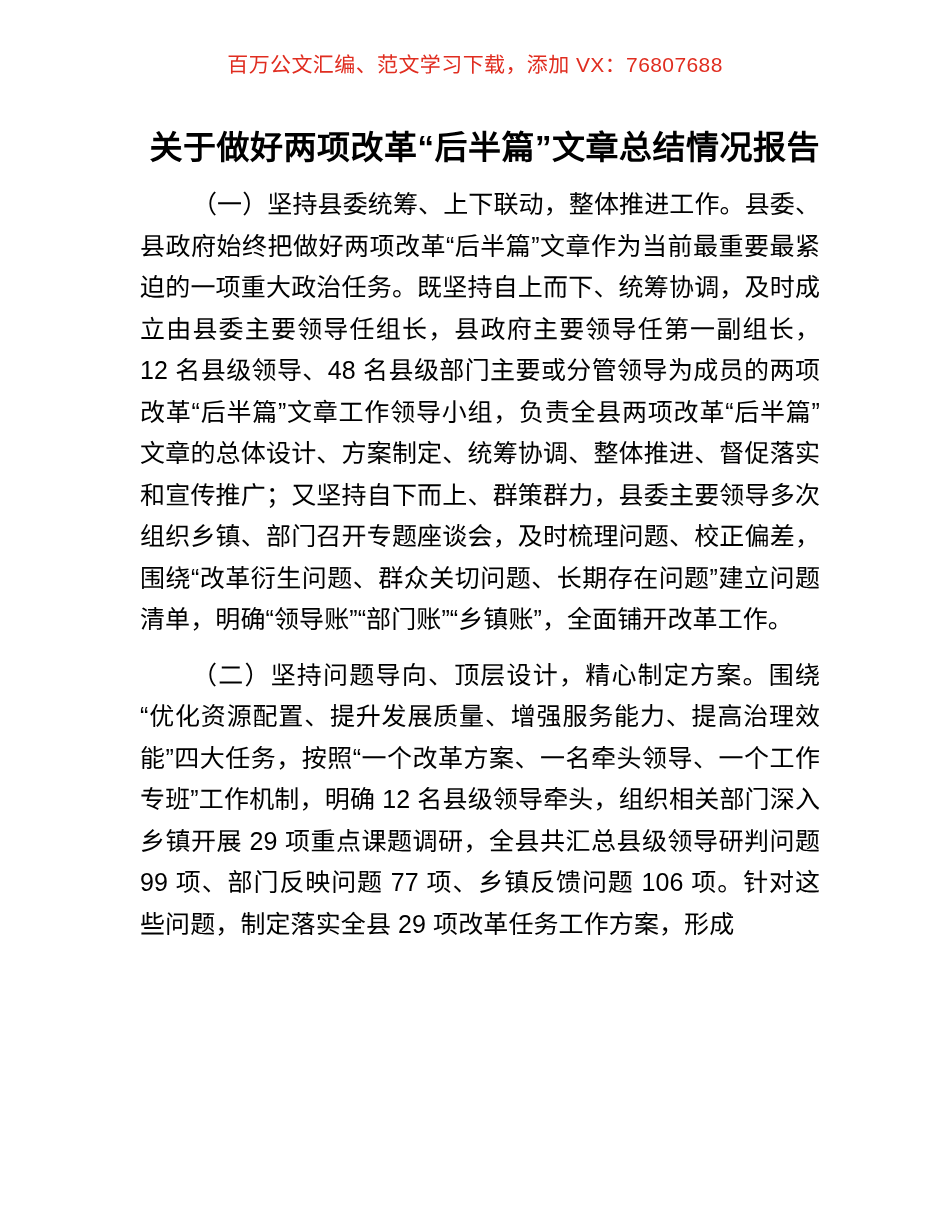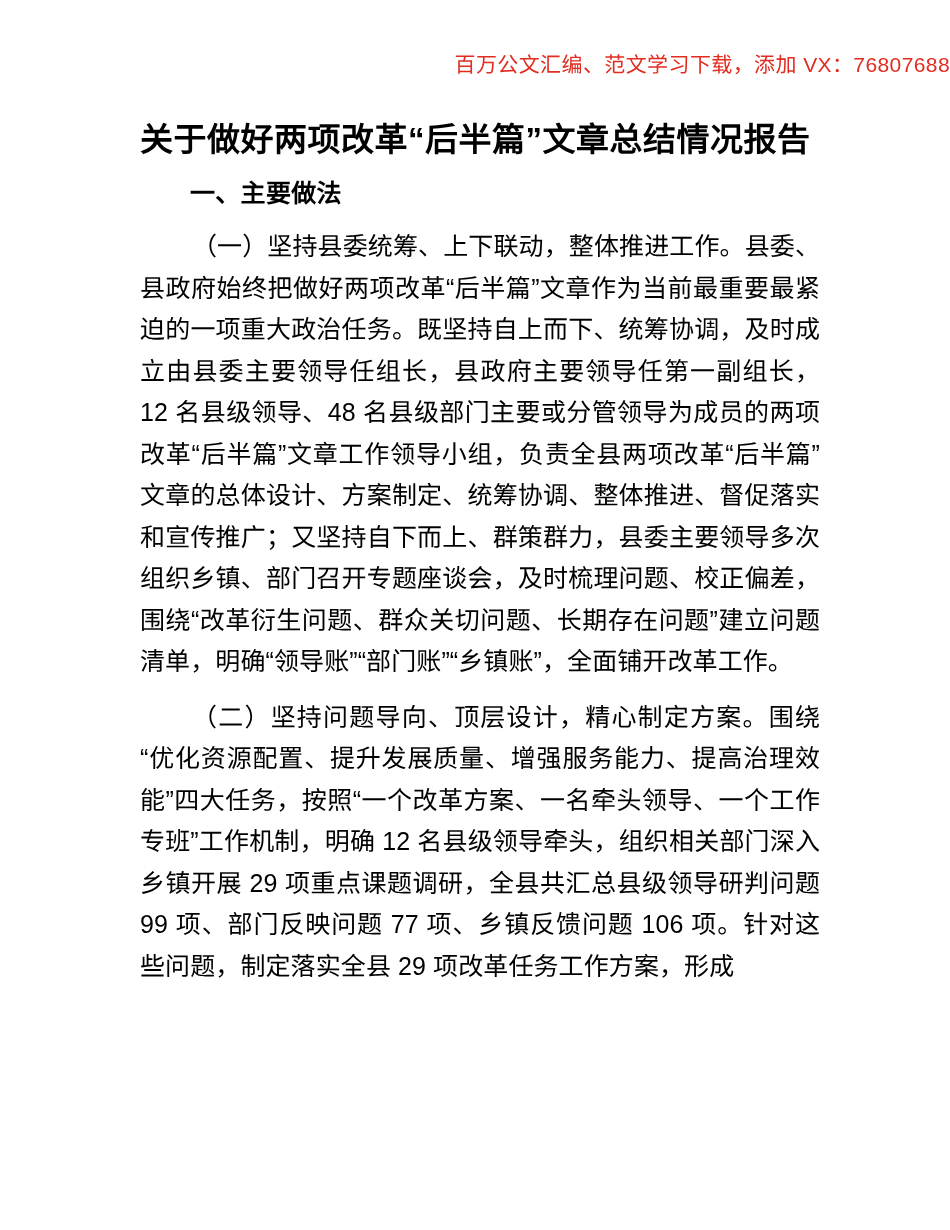--- a/index.html
+++ b/index.html
@@ -19,45 +19,45 @@
     font-family: "Liberation Sans", "DejaVu Sans", sans-serif;
     -webkit-font-smoothing: antialiased;
   }
 
   
   .promo-banner {
     position: absolute;
     top: 50px;
     left: 0;
     width: 950px;
-    text-align: right;
+    text-align: center;
     color: #e02d20;
     font-size: 21px;
     font-weight: 400;
     letter-spacing: 0.4px;
     line-height: 30px;
     white-space: nowrap;
   }
 
   
   .doc {
     position: absolute;
     top: 112px;
     left: 140px;
     width: 680px;
   }
 
   .doc-title {
     font-size: 33px;
     font-weight: bold;
     color: #000000;
-    text-align: left;
+    text-align: right;
     line-height: 48px;
     letter-spacing: 0.5px;
-    margin: 4px 0 8px 0;
+    margin: 12px 0 8px 0;
   }
 
   .section-heading {
     font-size: 25px;
     font-weight: bold;
     color: #000000;
     line-height: 42px;
     margin: 0;
     text-indent: 50px;
     letter-spacing: 0.3px;
@@ -83,21 +83,20 @@
 <body>
 
 <div class="page">
 
   <div class="promo-banner">百万公文汇编、范文学习下载，添加 VX：76807688</div>
 
   <div class="doc">
 
     <h1 class="doc-title">关于做好两项改革“后半篇”文章总结情况报告</h1>
 
-    <h2 class="section-heading">一、主要做法</h2>
 
     <p class="para">（一）坚持县委统筹、上下联动，整体推进工作。县委、县政府始终把做好两项改革“后半篇”文章作为当前最重要最紧迫的一项重大政治任务。既坚持自上而下、统筹协调，及时成立由县委主要领导任组长，县政府主要领导任第一副组长，12 名县级领导、48 名县级部门主要或分管领导为成员的两项改革“后半篇”文章工作领导小组，负责全县两项改革“后半篇”文章的总体设计、方案制定、统筹协调、整体推进、督促落实和宣传推广；又坚持自下而上、群策群力，县委主要领导多次组织乡镇、部门召开专题座谈会，及时梳理问题、校正偏差，围绕“改革衍生问题、群众关切问题、长期存在问题”建立问题清单，明确“领导账”“部门账”“乡镇账”，全面铺开改革工作。</p>
 
     <p class="para">（二）坚持问题导向、顶层设计，精心制定方案。围绕“优化资源配置、提升发展质量、增强服务能力、提高治理效能”四大任务，按照“一个改革方案、一名牵头领导、一个工作专班”工作机制，明确 12 名县级领导牵头，组织相关部门深入乡镇开展 29 项重点课题调研，全县共汇总县级领导研判问题 99 项、部门反映问题 77 项、乡镇反馈问题 106 项。针对这些问题，制定落实全县 29 项改革任务工作方案，形成</p>
 
   </div>
 
 </div>
 
 </body></html>

